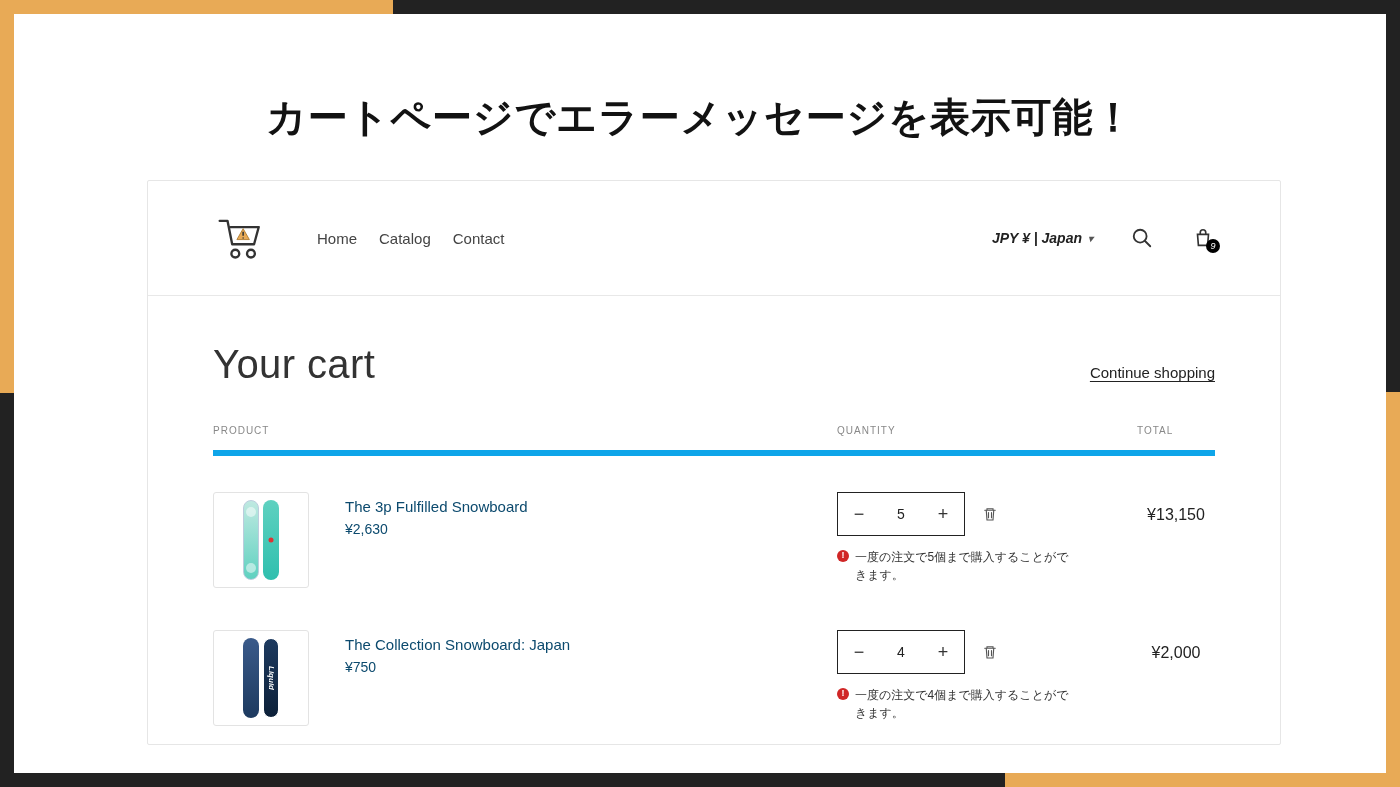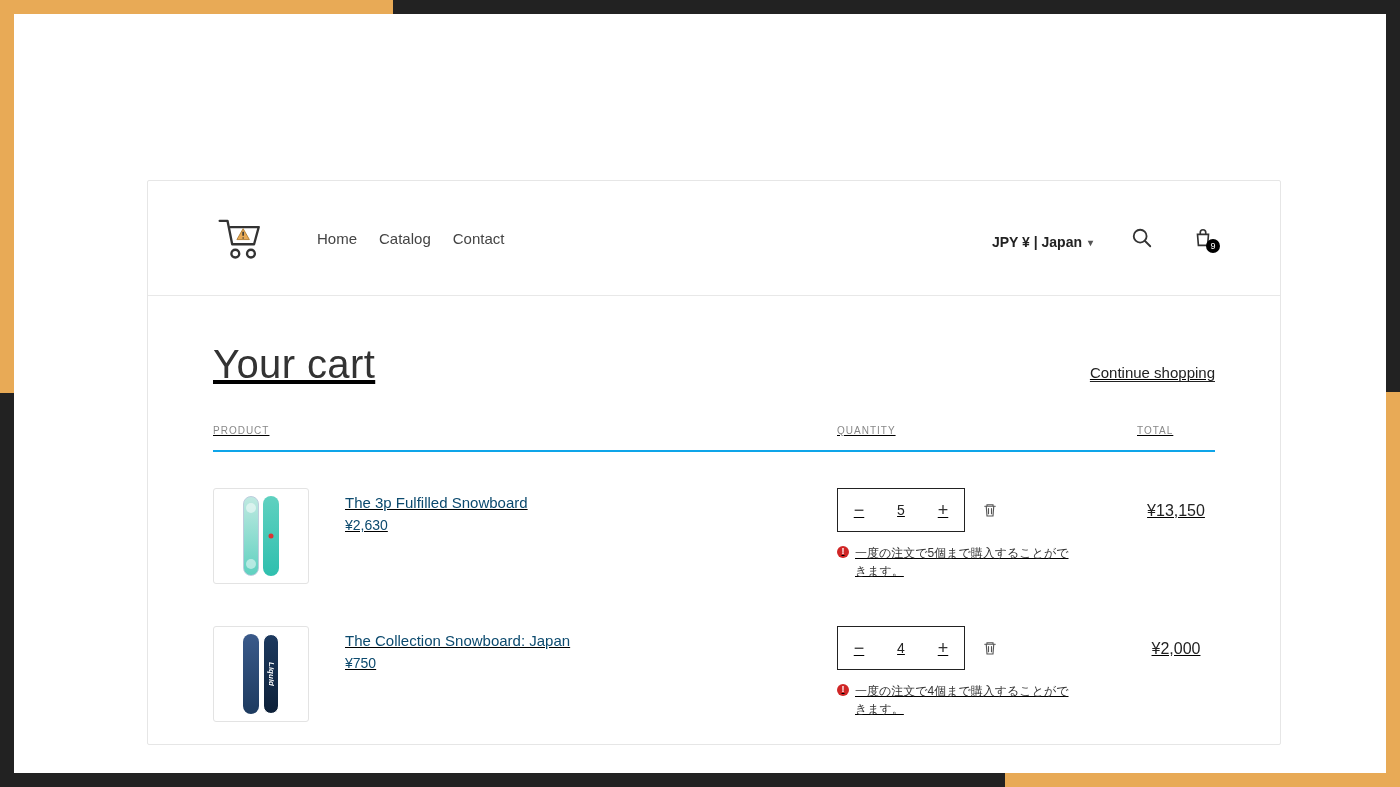--- a/index.html
+++ b/index.html
@@ -64,22 +64,23 @@
     gap: 22px;
   }
   .nav a {
     color: #444;
     text-decoration: none;
     font-size: 15px;
   }
   .header-right {
     margin-left: auto;
     display: flex;
-    align-items: flex-end;
+    align-items: center;
     gap: 37px;
+    font-style: italic;
   }
   .currency {
     display: flex;
     align-items: center;
     gap: 6px;
     font-size: 14px;
     color: #222;
     font-weight: 600;
     cursor: pointer;
   }
@@ -100,21 +101,20 @@
     bottom: -3px; right: -5px;
     background: #000;
     color: #fff;
     border-radius: 50%;
     width: 14px; height: 14px;
     font-size: 9px;
     display: flex; align-items: center; justify-content: center;
   }
   .cart-body {
     padding: 46px 65px 0 65px;
-    text-decoration: underline;
   }
   .cart-title-row {
     display: flex;
     align-items: baseline;
     justify-content: space-between;
   }
   .cart-title {
     font-size: 40px;
     color: #333;
     font-weight: 400;
@@ -128,21 +128,21 @@
     cursor: pointer;
   }
   .columns {
     display: grid;
     grid-template-columns: 624px 300px 1fr;
     margin-top: 38px;
     font-size: 10px;
     letter-spacing: 0.1em;
     color: #888;
     padding-bottom: 14px;
-    border-bottom: 2px solid #0ea5e9;
+    border-bottom: 6px solid #0ea5e9;
   }
   .columns .col-total { text-align: left; }
   .cart-items { margin-top: 36px; }
   .cart-row {
     display: grid;
     grid-template-columns: 132px 492px 300px 1fr;
     align-items: flex-start;
     margin-bottom: 42px;
   }
   .thumb {
@@ -259,20 +259,21 @@
     padding-top: 14px;
   }
 </style>
 </head>
 <body>
 
 <div class="bg-orange-left"></div>
 <div class="bg-orange-right"></div>
 
 <div class="white-panel">
+  <div class="headline">カートページでエラーメッセージを表示可能！</div>
 
   <div class="cart-window">
 
     <div class="store-header">
       <div class="logo">
         <svg viewBox="0 0 64 64" width="50" height="50">
           <path d="M6 10 H16 L22 40 H50 L56 18 H20" fill="none" stroke="#333" stroke-width="3" stroke-linejoin="round" stroke-linecap="round"></path>
           <circle cx="26" cy="52" r="5" fill="none" stroke="#333" stroke-width="3"></circle>
           <circle cx="46" cy="52" r="5" fill="none" stroke="#333" stroke-width="3"></circle>
           <path d="M36 20 L28 34 H44 Z" fill="#E8AA56" stroke="#a47020" stroke-width="1"></path>

